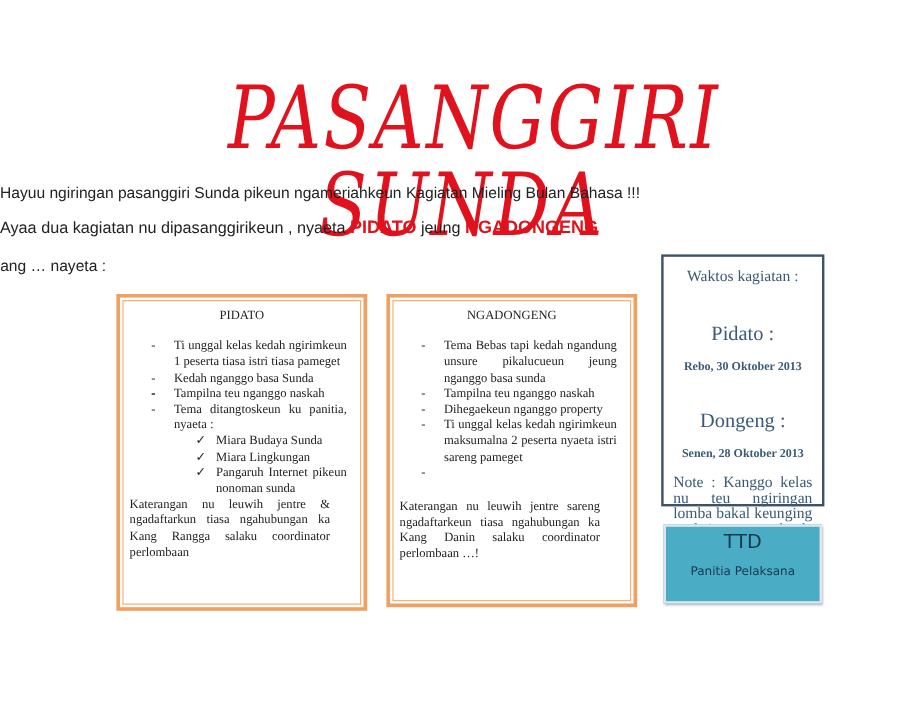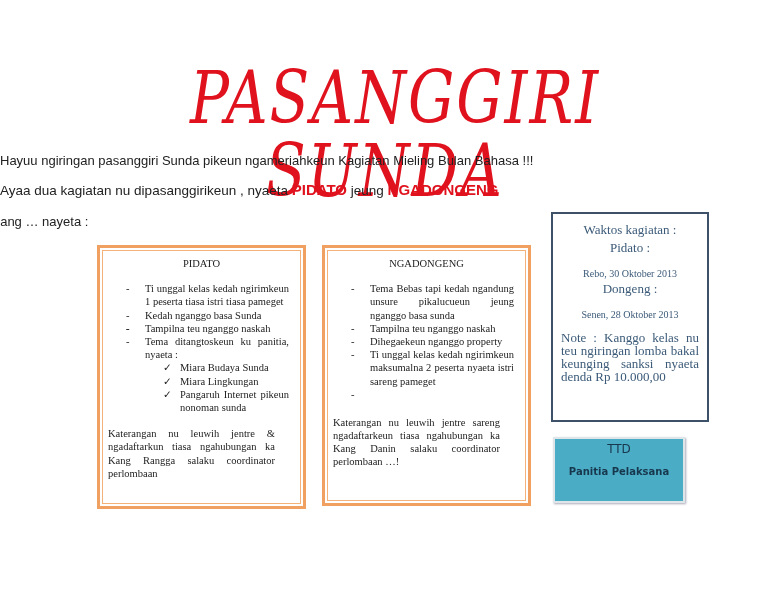--- a/index.html
+++ b/index.html
@@ -14,28 +14,28 @@
   .card-pidato { left:97px; top:245px; width:209px; height:264px; }
   .card-ngad { left:322px; top:245px; width:209px; height:261px; }
   .card h3 { margin:0; padding-top:9px; font-weight:normal; font-size:10.5px; text-align:center; }
   .card ul { list-style:none; margin:12px 0 0 0; padding:0 0 0 0; }
   .card li { position:relative; padding-left:45px; padding-right:14px; text-align:justify; text-align-last:left; }
   .card li .dash { position:absolute; left:26px; top:0; }
   .card .checks { margin:0; padding:0; list-style:none; }
   .card .checks li { padding-left:80px; }
   .card .checks li .dash { left:63px; }
   .note { padding:0 28px 0 8px; text-align:justify; }
-  .waktos { position:absolute; left:551px; top:212px; width:158px; height:210px; border:2px solid #3d5168; box-sizing:border-box; text-align:center; color:#3b5a78; font-size:10px; }
+  .waktos { position:absolute; left:551px; top:212px; width:136px; height:210px; border:2px solid #3d5168; box-sizing:border-box; text-align:center; color:#3b5a78; font-size:10px; }
   .waktos .h { font-size:13px; margin-top:8px; }
-  .waktos .h2 { font-size:13px; margin-top:2px; }
-  .waktos .d { font-size:10px; margin-top:12px; }
+  .waktos .h2 { font-size:17px; margin-top:30px; }
+  .waktos .d { font-size:10px; margin-top:12px;font-weight:bold; }
   .waktos .nt { text-align:justify; padding:0 8px; margin-top:11px; line-height:13px; font-size:13px; }
   .ttd { position:absolute; left:553px; top:437px; width:132px; height:66px; background:#4bacc6; border:2px solid #dfe6ea; box-shadow:1px 1px 2px #aab; box-sizing:border-box; text-align:center; color:#17374d; font-family:"DejaVu Sans", sans-serif; }
-  .ttd .t1 { font-size:12px; margin-top:3px; }
-  .ttd .t2 { font-size:10px; margin-top:10px;font-weight:bold; }
+  .ttd .t1 { font-size:16px; margin-top:3px; }
+  .ttd .t2 { font-size:10px; margin-top:10px; }
 </style>
 </head>
 <body>
 
 <div class="title">PASANGGIRI SUNDA</div>
 <div class="line l1">Hayuu ngiringan pasanggiri Sunda pikeun ngameriahkeun Kagiatan Mieling Bulan Bahasa !!!</div>
 <div class="line l2"><span>Ayaa dua kagiatan nu dipasanggirikeun , nyaeta </span><span class="red">PIDATO</span><span> jeung </span><span class="red">NGADONGENG</span></div>
 <div class="line l3">Syaratna gampang … nayeta :</div>
 
 <div class="card card-pidato">
@@ -45,21 +45,21 @@
     <li><span class="dash">-</span><span>Kedah nganggo basa Sunda</span></li>
     <li><span class="dash">-</span></li>
     <li><span class="dash">-</span><span>Tampilna teu nganggo naskah</span></li>
     <li><span class="dash">-</span><span>Tema ditangtoskeun ku panitia, nyaeta :</span></li>
   </ul>
   <ul class="checks">
     <li><span class="dash">✓</span><span>Miara Budaya Sunda</span></li>
     <li><span class="dash">✓</span><span>Miara Lingkungan</span></li>
     <li><span class="dash">✓</span><span>Pangaruh Internet pikeun nonoman sunda</span></li>
   </ul>
-  <p class="note" style="margin-top:13px">Katerangan nu leuwih jentre &amp; ngadaftarkun tiasa ngahubungan ka Kang Rangga salaku coordinator perlombaan</p>
+  <p class="note" style="margin-top:0">Katerangan nu leuwih jentre &amp; ngadaftarkun tiasa ngahubungan ka Kang Rangga salaku coordinator perlombaan</p>
 </div>
 
 <div class="card card-ngad">
   <h3>NGADONGENG</h3>
   <ul>
     <li><span class="dash">-</span><span>Tema Bebas tapi kedah ngandung unsure pikalucueun jeung nganggo basa sunda</span></li>
     <li><span class="dash">-</span><span>Tampilna teu nganggo naskah</span></li>
     <li><span class="dash">-</span><span>Dihegaekeun nganggo property</span></li>
     <li><span class="dash">-</span><span>Ti unggal kelas kedah ngirimkeun maksumalna 2 peserta nyaeta istri sareng pameget</span></li>
     <li><span class="dash">-</span></li>

